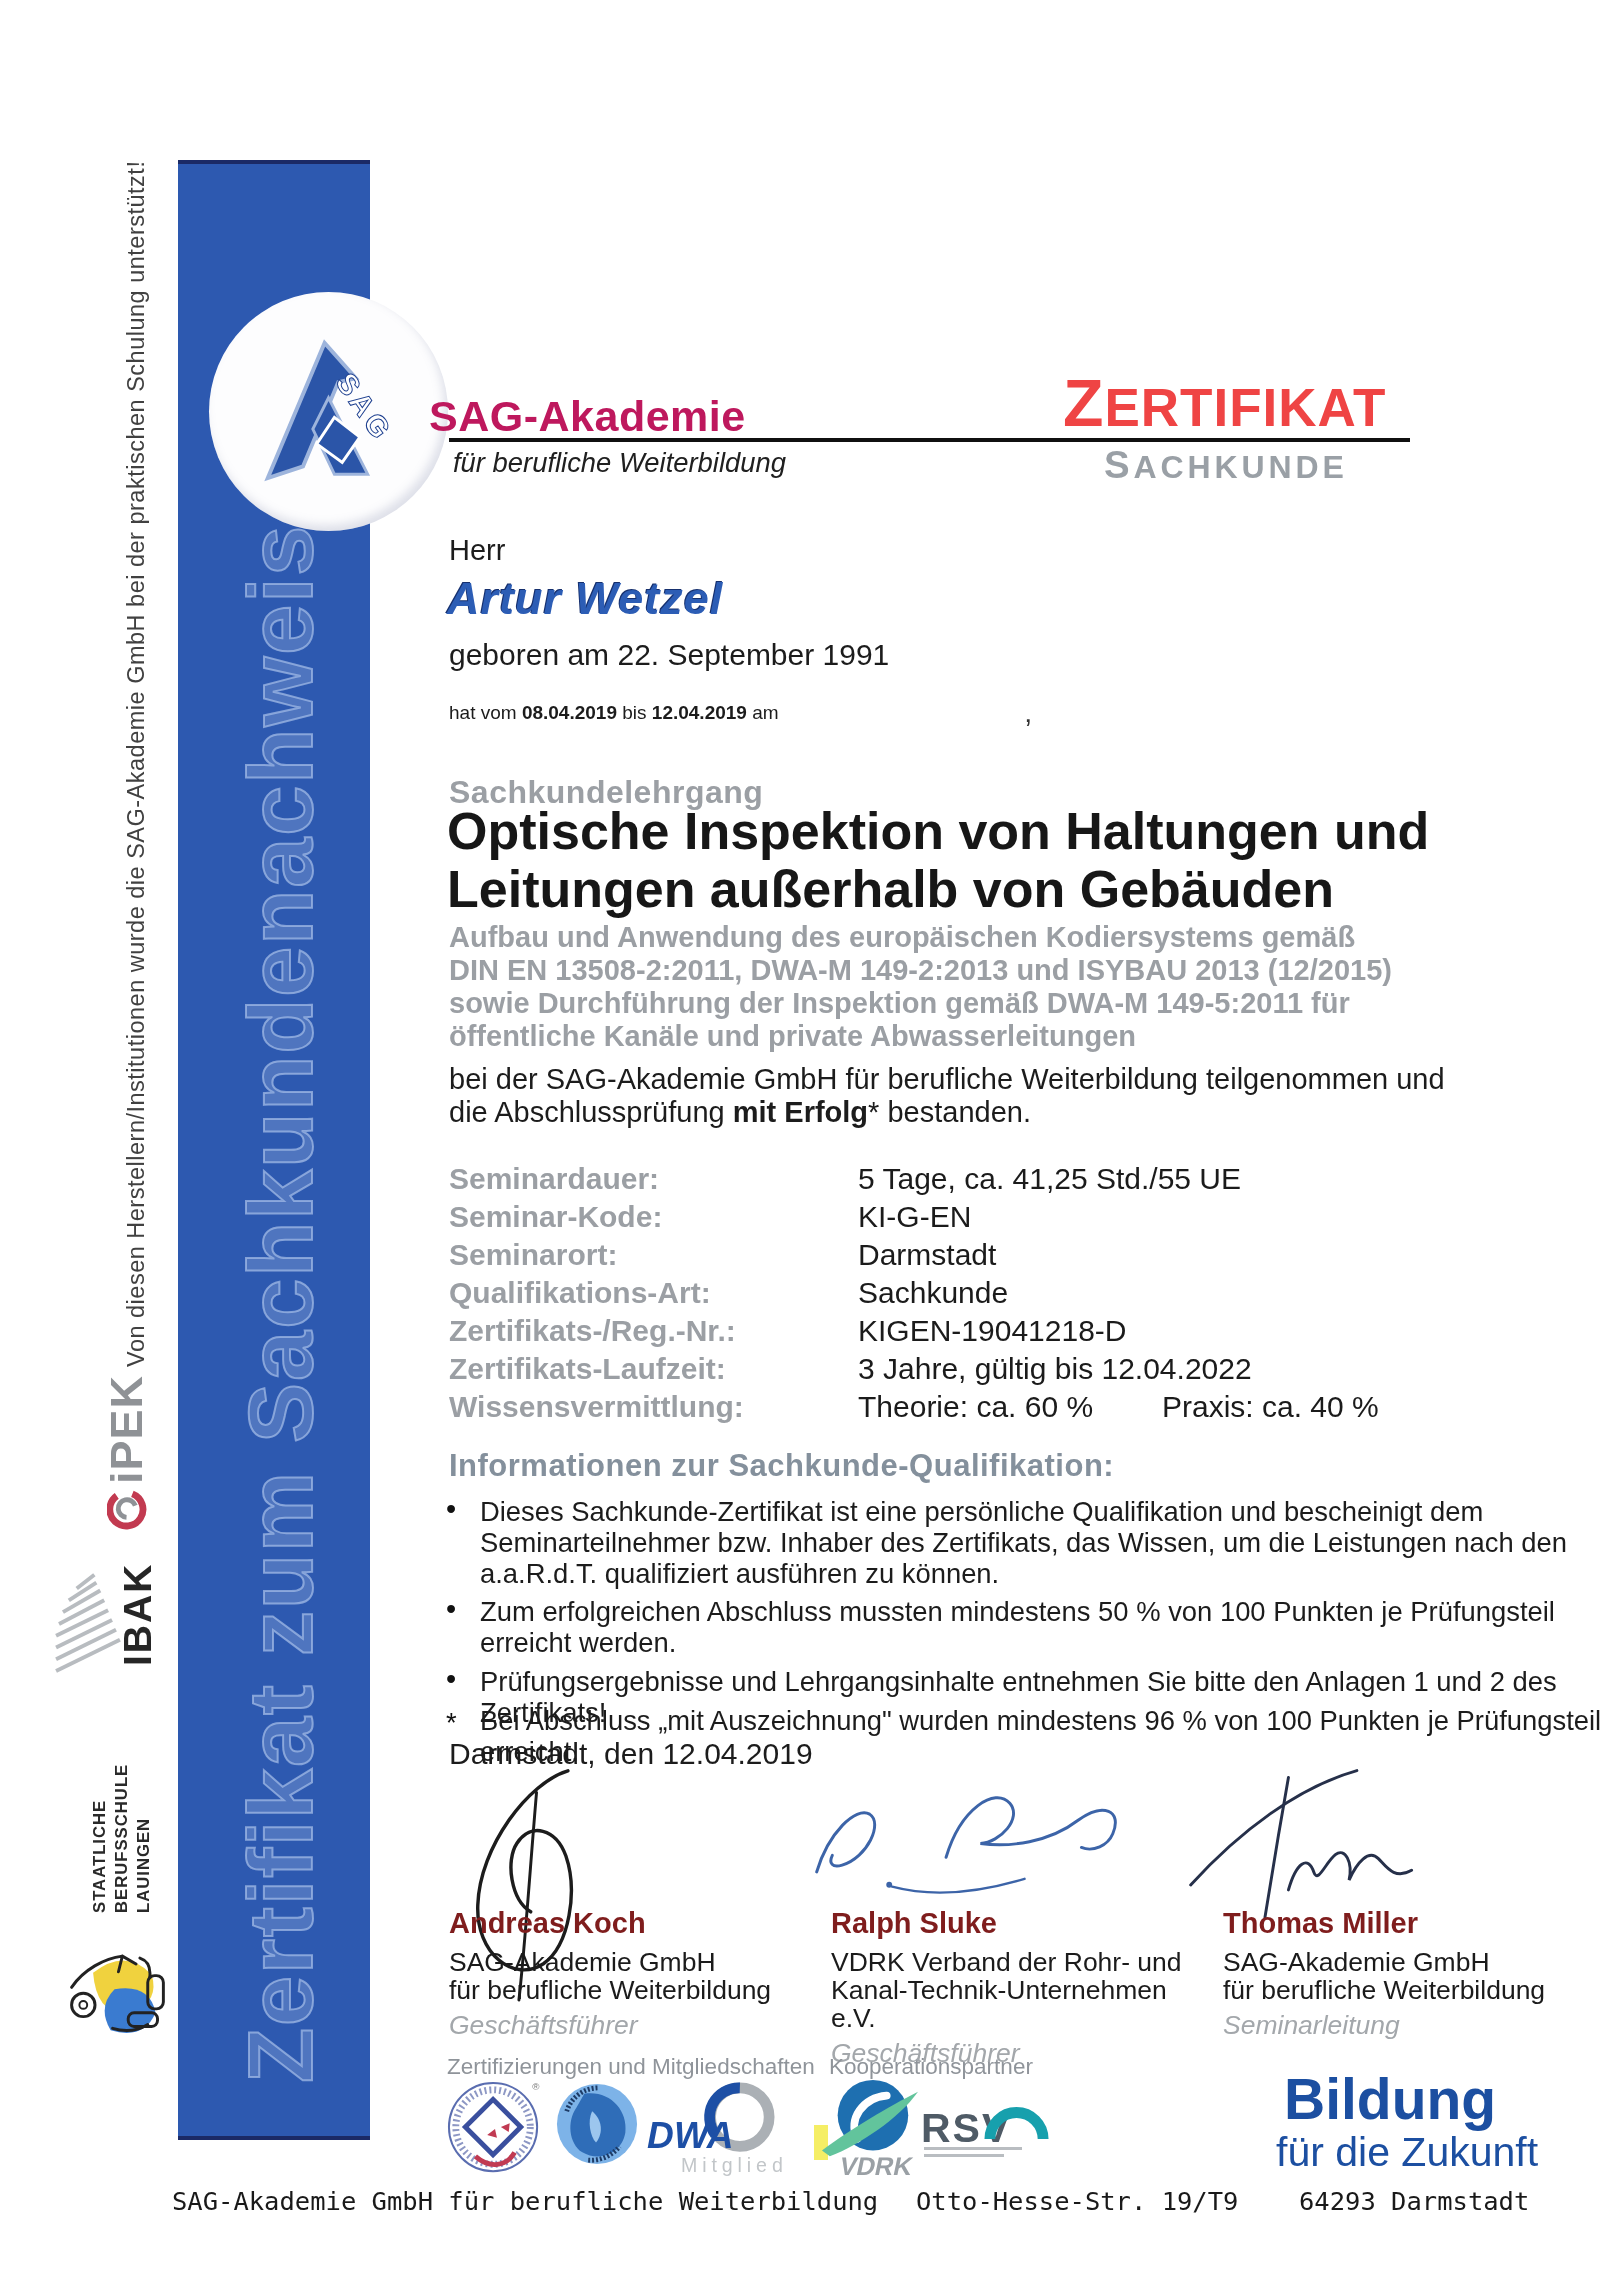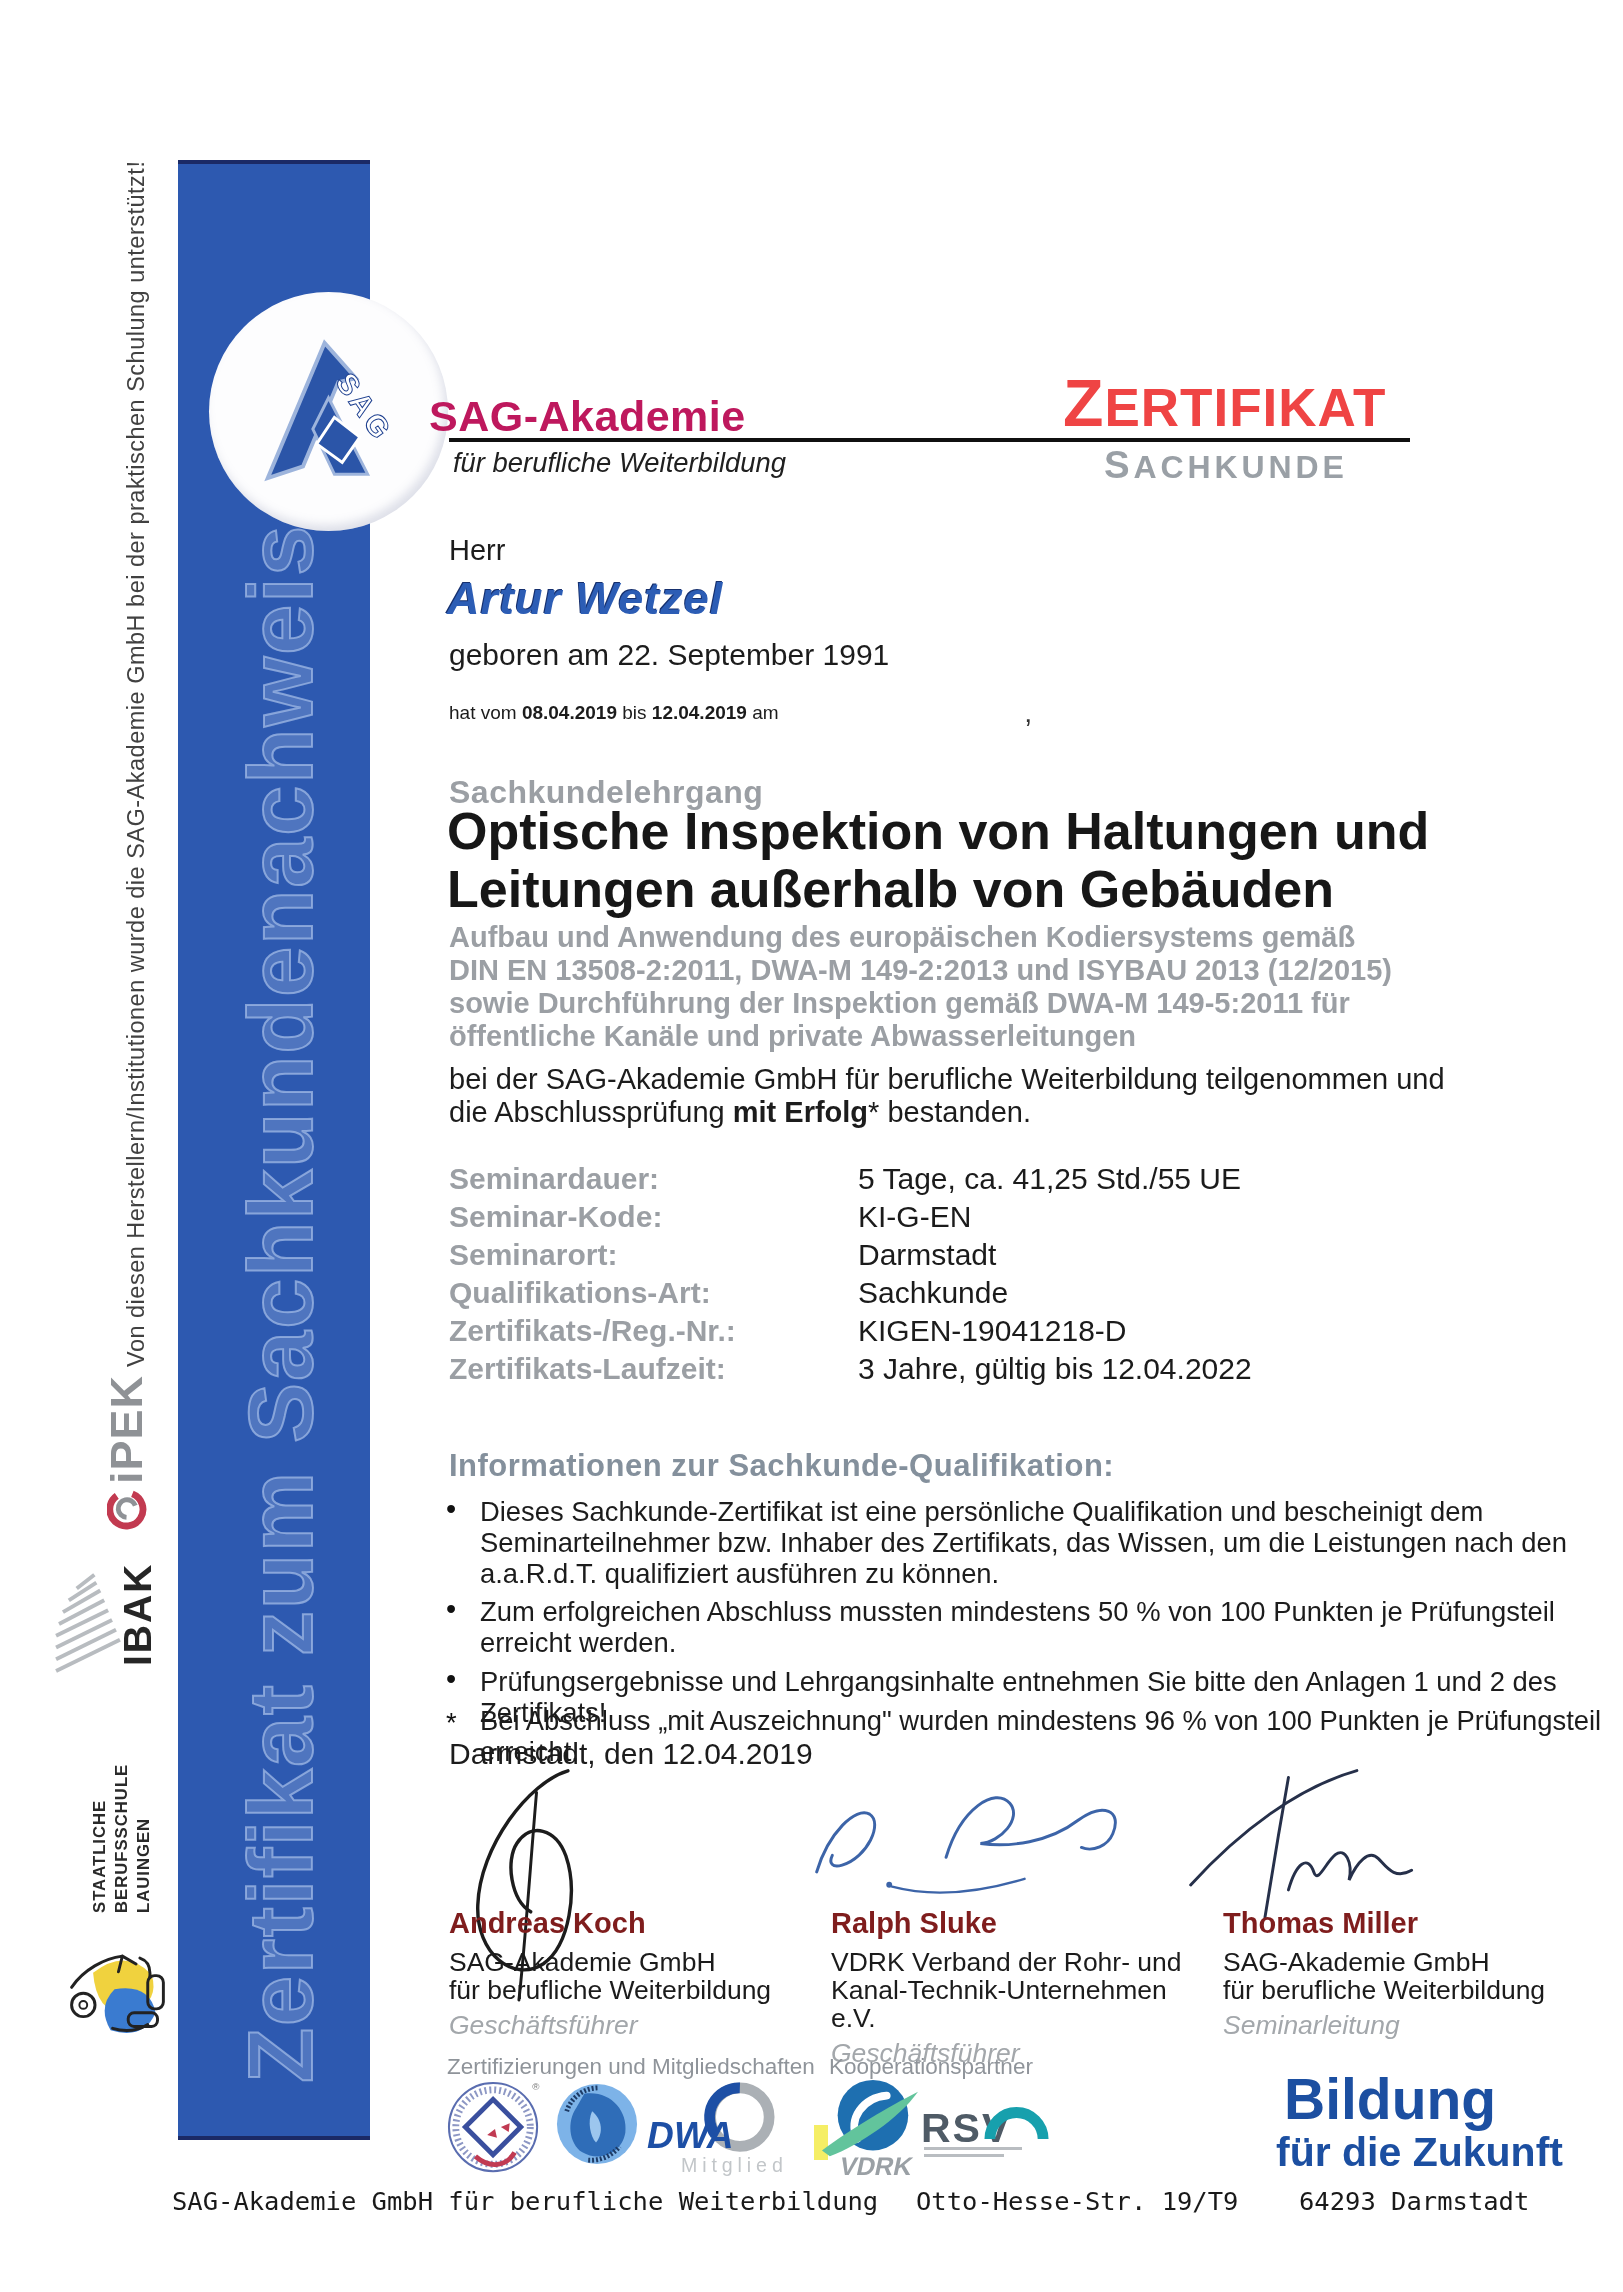--- a/index.html
+++ b/index.html
@@ -74,21 +74,21 @@
 
   
   .partner-label{font-size:22.5px;color:#8f949a;}
   .lbl-members{left:447px;top:2054px;} .lbl-coop{left:829px;top:2054px;}
   .mitglied{left:681px;top:2154px;font-size:19.6px;letter-spacing:4.9px;color:#c2c6c9;}
   .vdrk-caption{left:840px;top:2152px;font-size:25.5px;color:#9aa0a5;transform:skewX(-12deg);font-weight:bold;}
   .rsv-text{left:921px;top:2105px;font-size:41px;font-weight:bold;color:#4f5b66;letter-spacing:2px;}
   .rsv-line{position:absolute;background:#b9bdc1;height:2.9px;}
   .yellow-mark{left:814px;top:2125px;width:13.7px;height:35px;background:#f2ea3f;opacity:.8;}
   .tagline1{left:1284px;top:2066px;font-size:57px;font-weight:bold;color:#1c4fa1;}
-  .tagline2{left:1276px;top:2129px;font-size:41px;font-weight:bold;color:#1c4fa1;}
+  .tagline2{left:1276px;top:2129px;font-size:41px;font-weight:normal;color:#1c4fa1;}
 
   
   .footer{top:2186px;font-family:"DejaVu Sans Mono",monospace;font-size:25.5px;color:#191919;}
   .f1{left:172px;} .f2{left:916px;} .f3{left:1299px;}
 
   
   .ipek{left:101px;top:1531px;font-size:45px;font-weight:bold;color:#8f9296;
         display:flex;align-items:center;gap:5.9px;letter-spacing:1px;}
   .ibak{left:116px;top:1666px;font-size:39px;font-weight:bold;color:#262626;letter-spacing:2px;}
   .school-col{font-size:16.7px;font-weight:bold;color:#2a2a2a;letter-spacing:1px;}
@@ -158,20 +158,25 @@
       <span class="dlabel">Qualifikations-Art:</span>
       <span class="dvalue">Sachkunde</span>
       </div>
     <div class="drow">
       <span class="dlabel">Zertifikats-/Reg.-Nr.:</span>
       <span class="dvalue">KIGEN-19041218-D</span>
       </div>
     <div class="drow">
       <span class="dlabel">Zertifikats-Laufzeit:</span>
       <span class="dvalue">3 Jahre, gültig bis 12.04.2022</span>
+      </div>
+    <div class="drow">
+      <span class="dlabel">Wissensvermittlung:</span>
+      <span class="dvalue">Theorie: ca. 60 %</span>
+      <span class="dvalue2">Praxis: ca. 40 %</span>
       </div>
   </div>
 
   <div class="abs info-heading">Informationen zur Sachkunde-Qualifikation:</div>
   <div class="bullet b1">
     <span class="dot">•</span>
     <div class="btext">
       <div>Dieses Sachkunde-Zertifikat ist eine persönliche Qualifikation und bescheinigt dem</div>
       <div>Seminarteilnehmer bzw. Inhaber des Zertifikats, das Wissen, um die Leistungen nach den</div>
       <div>a.a.R.d.T. qualifiziert ausführen zu können.</div>

